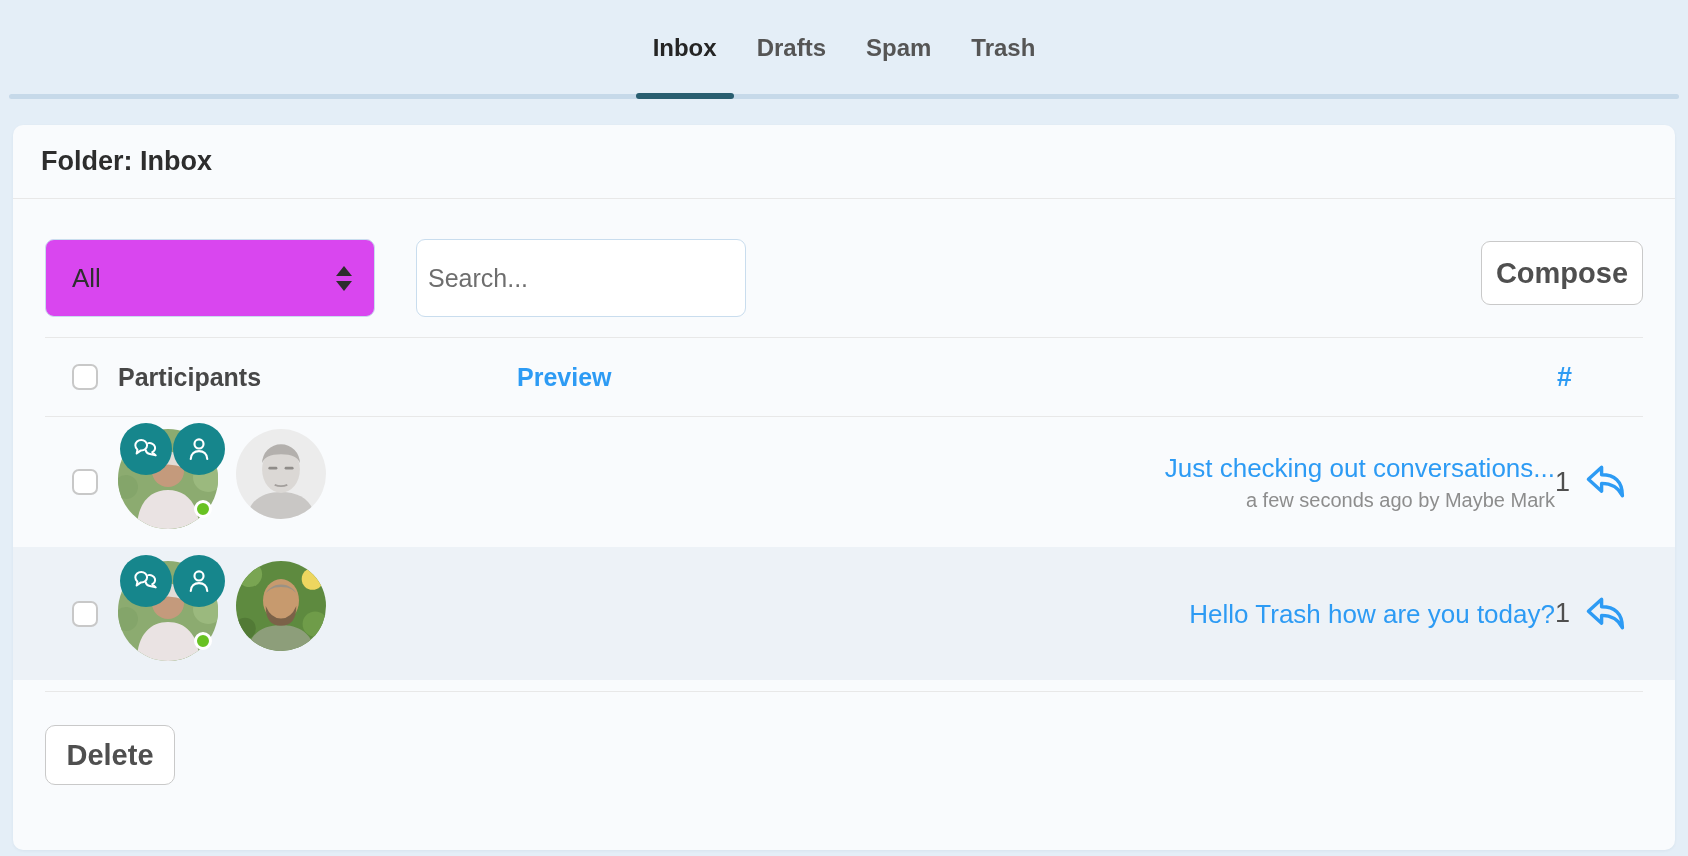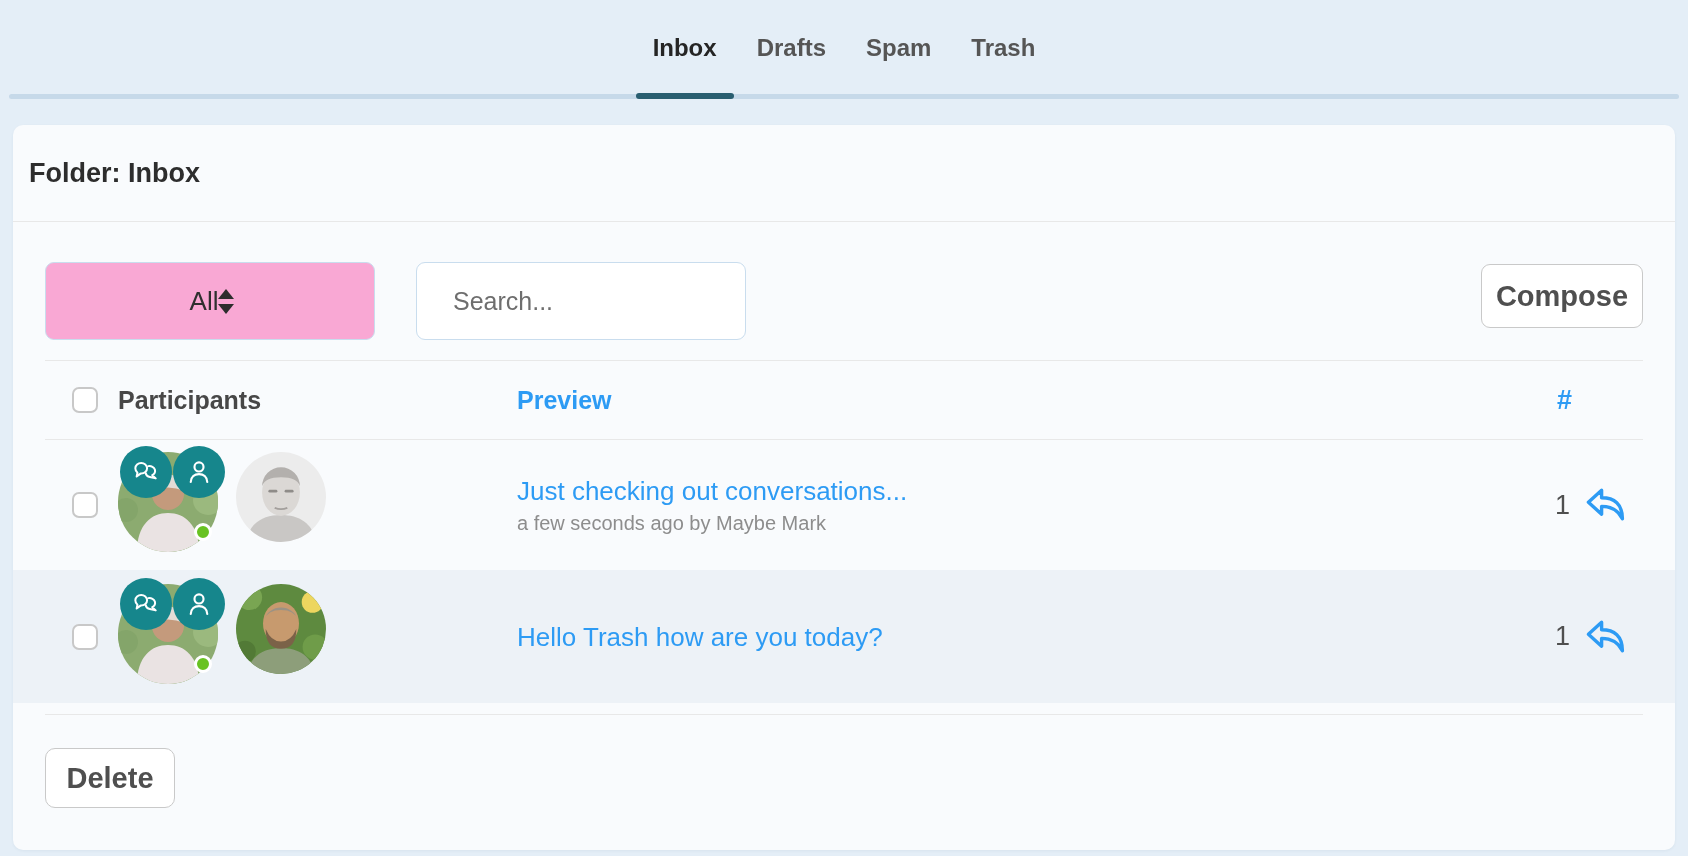--- a/index.html
+++ b/index.html
@@ -29,41 +29,41 @@
   }
 
   
   .card {
     position:absolute; left:13px; right:13px; top:125px; bottom:6px;
     background: var(--card-bg, #f9fbfd);
     border-radius:10px;
     box-shadow: 0 1px 3px rgba(40,70,100,.06);
   }
   .card-header {
-    height:97px; display:flex; align-items:center; padding:0 16px;
+    height:74px; display:flex; align-items:center; padding:0 28px;
     border-bottom:1px solid var(--border-light, #e8e8e8);
     font-size:27px; font-weight:700; color: var(--text-dark, #2d2d2d);
   }
 
   
   .toolbar { display:flex; align-items:flex-start; padding:40px 32px 0 32px; }
   .select {
-    width:330px; height:78px; background:#f9a8d4;
+    width:330px; height:78px; background:#d946ef;
     border:1px solid var(--input-border, #c9ddee); border-radius:9px;
-    display:flex; align-items:center; justify-content:center;
+    display:flex; align-items:center; justify-content:space-between;
     padding:0 22px 0 26px; font-size:26px; color:#2f2f2f; cursor:pointer;
   }
   .caret { display:flex; flex-direction:column; gap:5px; }
   .caret i { display:block; width:0; height:0; border-left:8px solid transparent; border-right:8px solid transparent; }
   .caret .up   { border-bottom:10px solid #2d2d2d; }
   .caret .down { border-top:10px solid #2d2d2d; }
   .search {
     margin-left:41px; width:330px; height:78px; background:#fff;
     border:1px solid var(--input-border, #c9ddee); border-radius:9px;
-    font-size:25px; color:#333; padding:0 36px; outline:none;
+    font-size:25px; color:#333; padding:0 11px; outline:none;
     font-family: inherit;
   }
   .search::placeholder { color:#6e6e6e; opacity:1; }
   .spacer { flex:1; }
   .btn {
     background:#fff; border:1px solid var(--btn-border, #c9c9c9); border-radius:9px;
     font-size:29px; font-weight:700; color: var(--btn-text, #4f4f4f);
     cursor:pointer; font-family: inherit;
   }
   .btn.compose { width:162px; height:64px; margin-top:2px; }
@@ -77,21 +77,21 @@
   .checkbox {
     width:26px; height:26px; flex:0 0 26px; background:#fff;
     border:2px solid #c8c8c8; border-radius:7px; cursor:pointer;
   }
   .col-participants { width:399px; flex:0 0 399px; margin-left:20px; }
   .th { font-size:25px; font-weight:700; }
   .th.participants { color:#474747; }
   .th.preview { color: var(--accent, #2d9bf4); cursor:pointer; }
   .th.count { color: var(--accent, #2d9bf4); margin-left:auto; margin-right:58px; cursor:pointer; }
 
-  .row { height:130px; cursor:pointer; }
+  .row { height:130px; cursor:pointer;text-align:right; }
   .row.highlighted { height:133px; background: var(--highlight-row, #edf2f7); }
 
   .cluster { position:relative; width:212px; height:106px; }
   .avatar { position:absolute; border-radius:50%; overflow:hidden; cursor:pointer; }
   .avatar svg { display:block; width:100%; height:100%; }
   .avatar.main { left:0; top:3; width:100px; height:100px; }
   .avatar.second { left:118px; top:8; width:90px; height:90px; }
   .badge {
     position:absolute; width:52px; height:52px; border-radius:50%;
     background: var(--badge-teal, #16868c);

